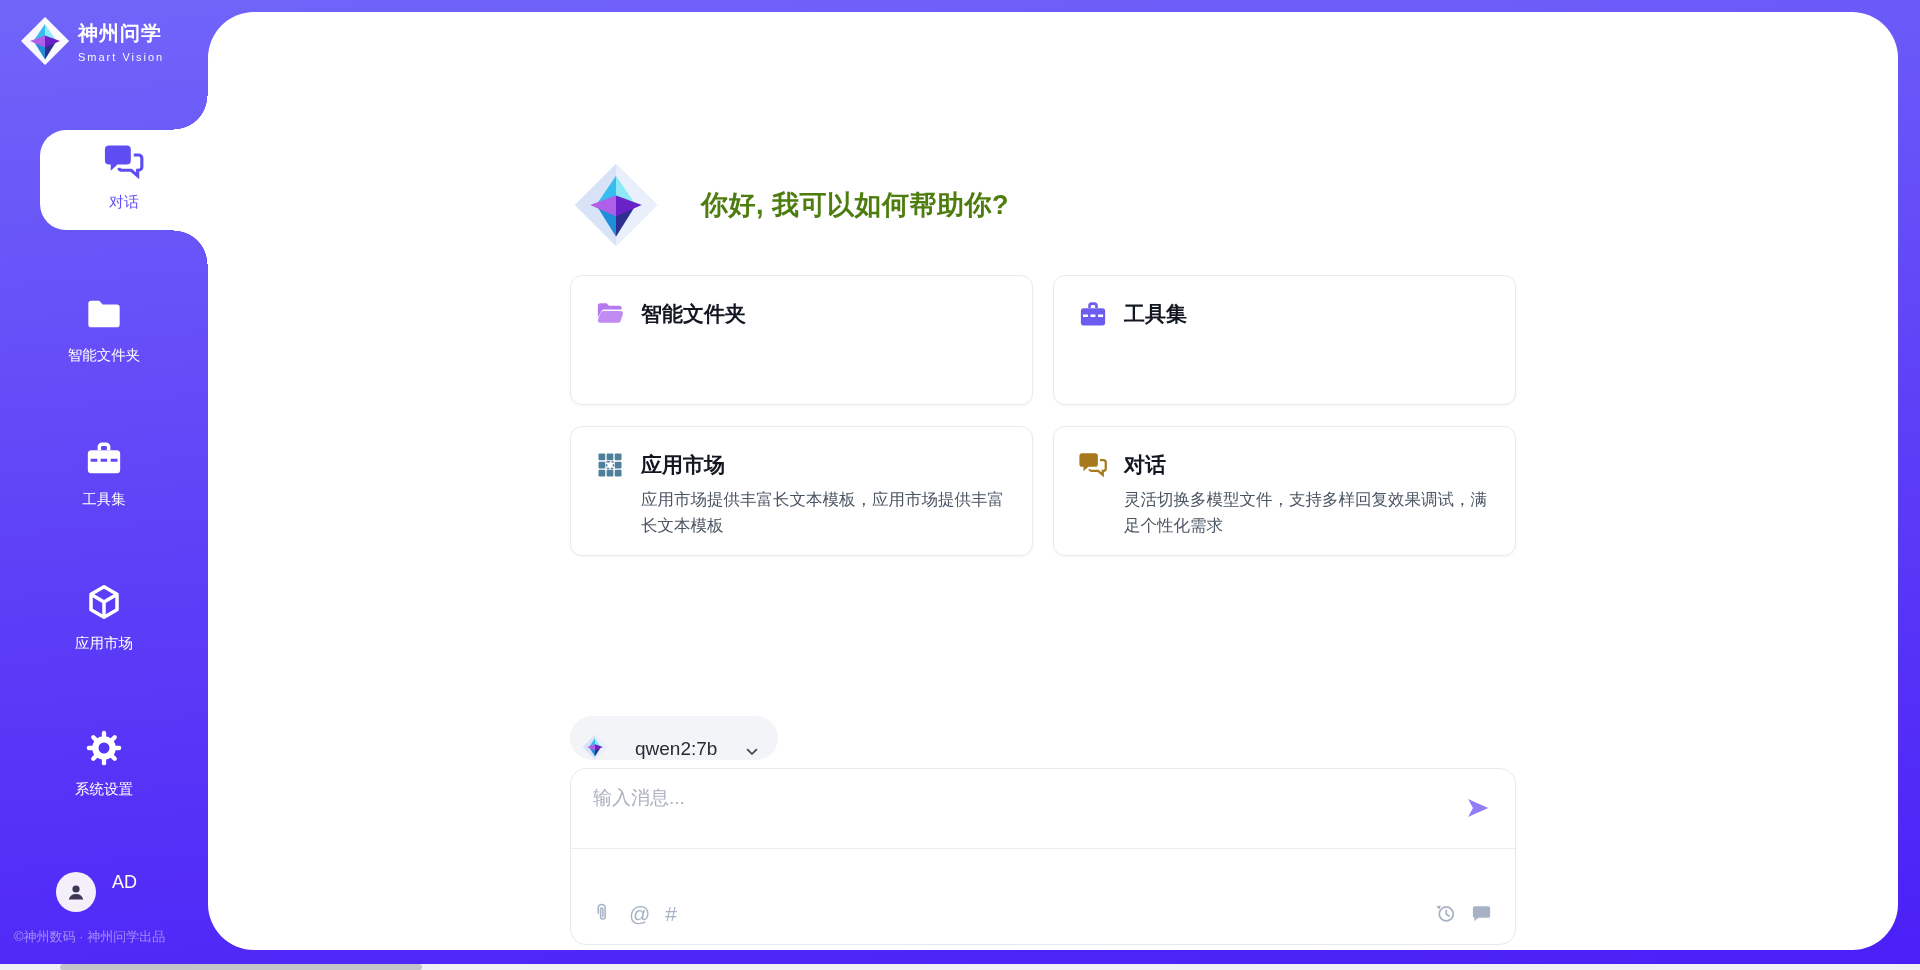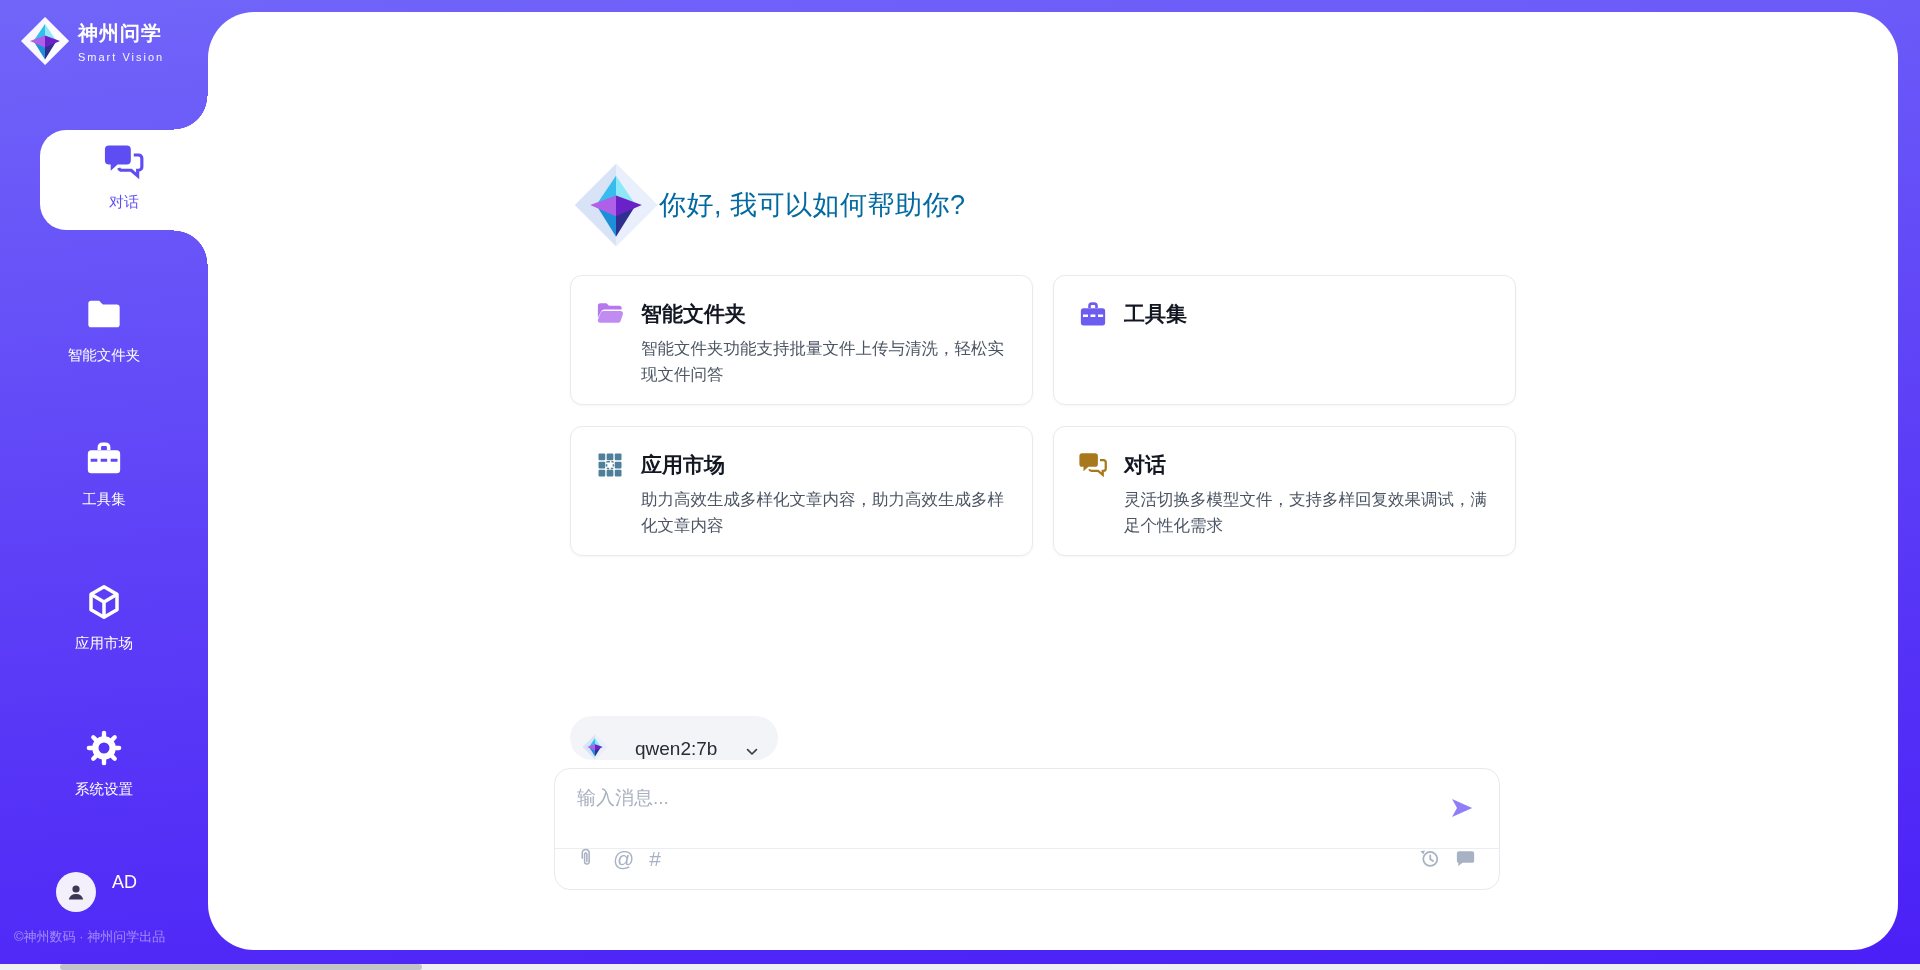--- a/index.html
+++ b/index.html
@@ -38,41 +38,41 @@
 
   .side-footer { position:absolute; left:14px; top:928px; width:200px; font-size:13px;
                  color:rgba(255,255,255,.45); white-space:nowrap; }
 
   
   .panel { position:absolute; left:208px; top:12px; right:22px; bottom:20px;
            background:#fff; border-radius:46px; z-index:2; }
 
   .greeting { position:absolute; left:365px; top:150px; display:flex; align-items:center; }
   .greeting svg { width:86px; height:86px; }
-  .greeting h1 { font-size:27px; font-weight:400; color:#0369a1; letter-spacing:.5px; }
+  .greeting h1 { margin-left:42px; font-size:27px; font-weight:700; color:#4d7c0f; letter-spacing:.5px; }
 
   .cards { position:absolute; left:362px; top:263px; width:946px;
            display:grid; grid-template-columns:463px 463px; gap:21px 20px; }
   .card { height:130px; background:#fff; border:1px solid #e8eaf0; border-radius:12px;
           padding:23px 24px; display:flex; cursor:pointer; box-shadow:0 1px 3px rgba(16,24,40,.04); }
   .card-icon { width:34px; flex:0 0 34px; margin-right:12px; }
   .card-icon svg { width:30px; height:30px; }
   .c-folder { color:#b678ee; } .c-toolbox { color:#6d5cf0; }
   .c-apps { color:#4e7f9b; }  .c-chat { color:#a8781c; }
   .card-title { font-size:21px; font-weight:700; color:#121722; line-height:30px; }
   .card-desc { font-size:16.5px; color:#4b5563; line-height:1.55; margin-top:7px; }
 
   .model-pill { position:absolute; left:362px; top:704px; height:44px; display:inline-flex;
                 align-items:flex-end; gap:27px; padding:0 18px 0 12px; background:#f3f4f7;
                 border:none; border-radius:22px; cursor:pointer; }
   .model-pill .mlogo { width:26px; height:26px; }
   .model-name { font-size:19px; color:#262b36; font-weight:500; }
   .model-pill .chev { width:16px; height:16px; color:#3c4250; }
 
-  .composer { position:absolute; left:346px; top:756px; width:946px; height:122px;
+  .composer { position:absolute; left:362px; top:756px; width:946px; height:177px;
               background:#fff; border:1.5px solid #e7e9ef; border-radius:16px; }
   .composer textarea { position:absolute; left:22px; top:16px; width:840px; height:52px;
               border:none; outline:none; resize:none; background:transparent;
               font-family:"Liberation Sans", sans-serif; font-size:19px; color:#333; }
   .composer textarea::placeholder { color:#a9b0bf; }
   .send-btn { position:absolute; right:24px; top:26px; background:none; border:none; cursor:pointer; }
   .send-btn svg { width:26px; height:26px; color:#8f7ef8; }
   .comp-divider { position:absolute; left:0; right:0; top:79px; border-top:1px solid #ebedf1; }
   .comp-left { position:absolute; left:20px; bottom:19px; display:flex; align-items:center;
                gap:15px; color:#a7b2c4; }
@@ -203,21 +203,20 @@
 
       <div class="card">
         <div class="card-icon c-folder">
           <svg viewBox="0 0 24 24">
             <path fill="currentColor" d="M2.3 5.1c0-1 .8-1.8 1.8-1.8h5.1l2 2.1h8.3c1 0 1.8.8 1.8 1.8v1.1H7.4c-1.2 0-2.3.8-2.7 1.9L2.3 15V5.1z"></path>
             <path fill="currentColor" d="M7.5 9.6h13c1.3 0 2.2 1.3 1.8 2.5l-1.8 5.4c-.3.9-1.1 1.4-2 1.4H4.1c-1.3 0-2.2-1.2-1.8-2.4l2.2-5.5c.3-.8 1.1-1.4 2-1.4z" opacity=".85"></path>
           </svg>
         </div>
         <div class="card-body">
           <div class="card-title">智能文件夹</div>
-          <div class="card-desc">智能文件夹功能支持批量文件上传与清洗，轻松实现文件问答</div>
         </div>
       </div>
 
       <div class="card">
         <div class="card-icon c-toolbox">
           <svg viewBox="0 0 24 24">
               <use href="#toolbox"></use>
             </svg>
         </div>
         <div class="card-body">
@@ -236,21 +235,21 @@
               <rect x="15.8" y="9.3" width="5.4" height="5.4" rx=".8"></rect>
               <rect x="2.8" y="15.8" width="5.4" height="5.4" rx=".8"></rect>
               <rect x="9.3" y="15.8" width="5.4" height="5.4" rx=".8"></rect>
               <rect x="15.8" y="15.8" width="5.4" height="5.4" rx=".8"></rect>
             </g>
             <rect x="9.3" y="9.3" width="5.4" height="5.4" rx=".8" fill="none" stroke="currentColor" stroke-width="1.2" stroke-dasharray="1.8 1.3"></rect>
           </svg>
         </div>
         <div class="card-body">
           <div class="card-title">应用市场</div>
-          <div class="card-desc">助力高效生成多样化文章内容，助力高效生成多样化文章内容</div>
+          <div class="card-desc">应用市场提供丰富长文本模板，应用市场提供丰富长文本模板</div>
         </div>
       </div>
 
       <div class="card">
         <div class="card-icon c-chat">
           <svg viewBox="0 0 24 24">
               <use href="#chat-bubbles"></use>
             </svg>
         </div>
         <div class="card-body">

